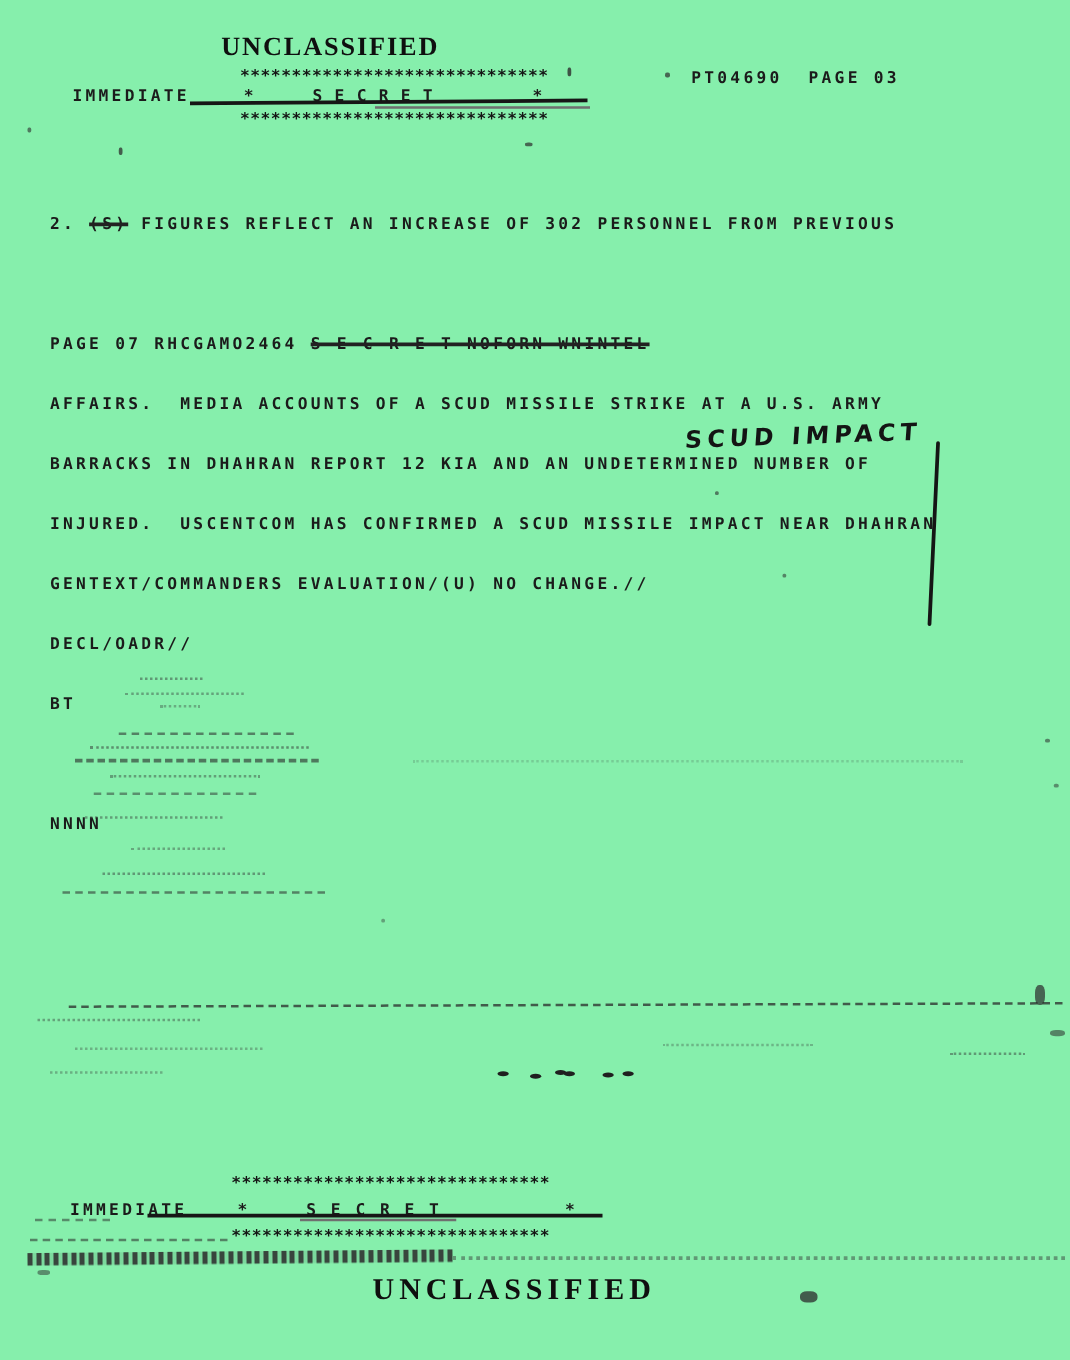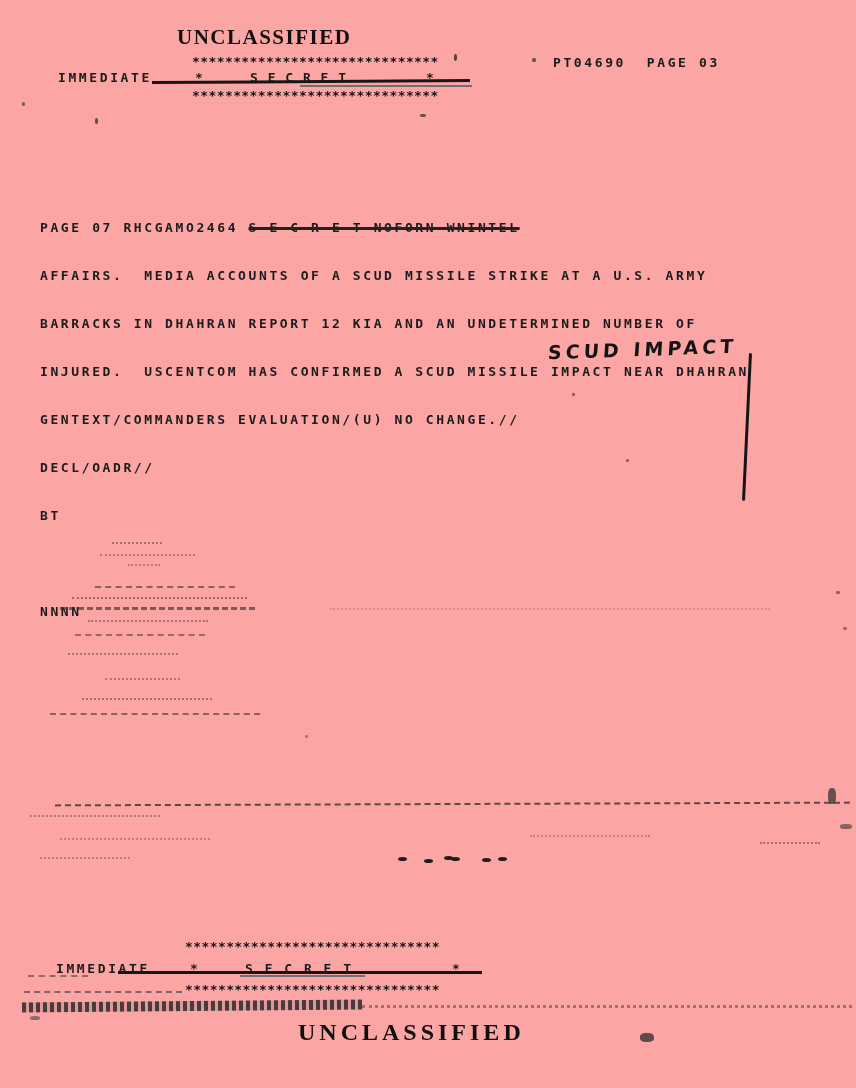--- a/index.html
+++ b/index.html
@@ -1,19 +1,19 @@
 <!DOCTYPE html>
 <html><head>
 <meta charset="utf-8">
 <style>
   html,body{margin:0;padding:0;background:#888;}
   .page{
     position:relative;
     width:856px;height:1088px;
-    background:#fca5a5;
+    background:#86efac;
     overflow:hidden;
     font-family:"DejaVu Sans Mono",monospace;
     color:#1b1b1b;
   }
   .abs{position:absolute;}
   .mono{
     font-family:"DejaVu Sans Mono",monospace;
     font-weight:bold;
     font-size:13px;
     letter-spacing:2.6px;
@@ -86,20 +86,21 @@
   <div class="abs stars" style="left:192px;top:54px;">******************************</div>
   <div class="abs mono" style="left:58px;top:70px;">IMMEDIATE</div>
   <div class="abs mono" style="left:195px;top:70px;">*</div>
   <div class="abs mono" style="left:250px;top:70px;letter-spacing:1px;">S E C R E T</div>
   <div class="abs mono" style="left:426px;top:70px;">*</div>
   <div class="strikebar" style="left:152px;top:80px;width:318px;transform:rotate(-0.4deg);"></div>
   <div class="strikebar thin" style="left:300px;top:85px;width:172px;"></div>
   <div class="abs stars" style="left:192px;top:88px;">******************************</div>
 
   <div class="abs mono" style="left:40px;top:140px;">
+    <div class="body-line"><span>2. </span><span class="struck">(S)</span><span> FIGURES REFLECT AN INCREASE OF 302 PERSONNEL FROM PREVIOUS</span></div>
     <div class="body-line"></div>
     <div class="body-line"><span>PAGE 07 RHCGAMO2464 </span><span class="struck">S E C R E T NOFORN WNINTEL</span></div>
     <div class="body-line">AFFAIRS.  MEDIA ACCOUNTS OF A SCUD MISSILE STRIKE AT A U.S. ARMY</div>
     <div class="body-line">BARRACKS IN DHAHRAN REPORT 12 KIA AND AN UNDETERMINED NUMBER OF</div>
     <div class="body-line">INJURED.  USCENTCOM HAS CONFIRMED A SCUD MISSILE IMPACT NEAR DHAHRAN</div>
     <div class="body-line">GENTEXT/COMMANDERS EVALUATION/(U) NO CHANGE.//</div>
     <div class="body-line">DECL/OADR//</div>
     <div class="body-line">BT</div>
     <div class="body-line"></div>
     <div class="body-line">NNNN</div>

